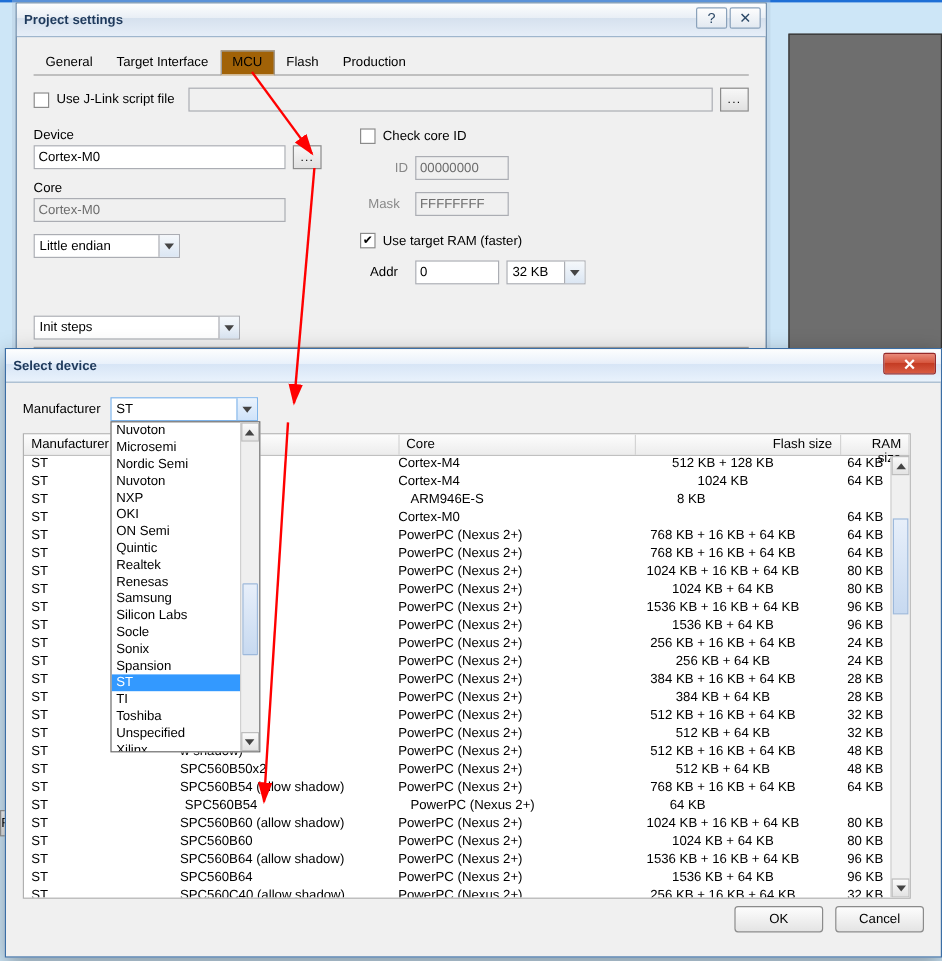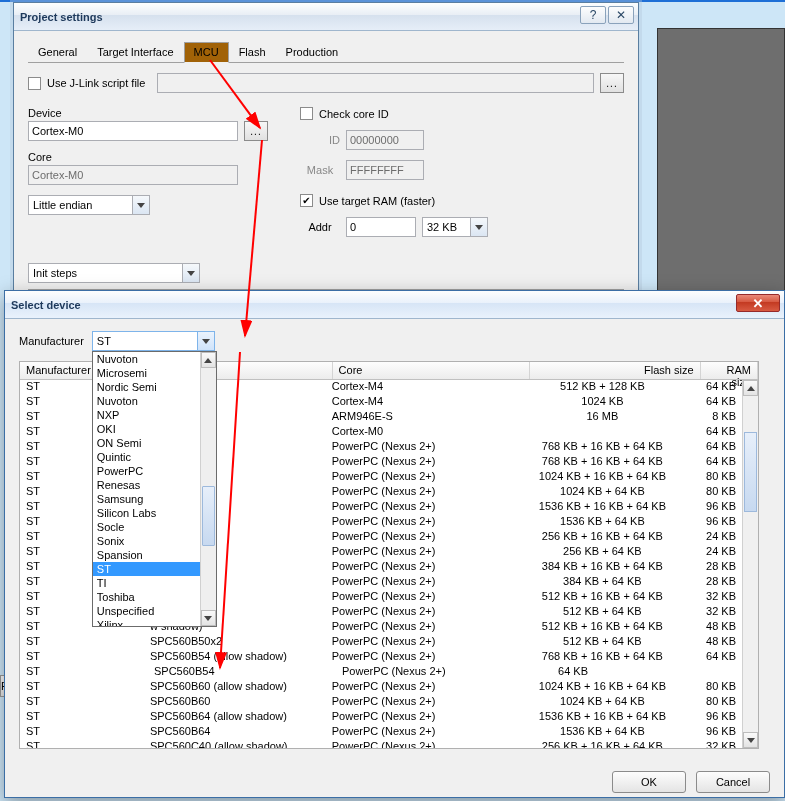--- a/index.html
+++ b/index.html
@@ -112,21 +112,21 @@
   .col-d { width: 188px; }
   .col-c { width: 200px; }
   .col-f { width: 172px; text-align: center; }
   .col-r { width: 58px;  text-align: right; }
   .hdr .col-f, .hdr .col-r { text-align: right; }
 
   .dev-table .vsb { position: absolute; right: 0; top: 18px; bottom: 0; width: 16px; background: #f0f0f0; border-left: 1px solid #d0d0d0; }
   .dev-table .vsb .btn { height: 16px; background: linear-gradient(#fafafa,#e3e3e3); border: 1px solid #bdbdbd; display:flex;align-items:center;justify-content:center;}
   .dev-table .vsb .thumb { position: absolute; left: 1px; right: 1px; top: 52px; height: 80px; background: linear-gradient(#e7effa,#c7d9f0); border: 1px solid #9db9dc; }
 
-  .dlg-btns { position: absolute; right: 14px; bottom: 4px; display: flex; gap: 10px; align-items: center; }
+  .dlg-btns { position: absolute; right: 14px; bottom: 20px; display: flex; gap: 10px; align-items: center; }
   .pushbtn {
     width: 74px; height: 22px; border: 1px solid #8b8b8b; border-radius: 3px;
     background: linear-gradient(#fdfdfd,#e4e4e4); display: flex; align-items: center; justify-content: center;
   }
 
   
   .right-bg { position:absolute; right:0; top:28px; width:128px; height:535px; background:#6e6e6e; border:1px solid #333; }
   .top-strip { position:absolute; left:0; top:0; width:785px; height:2px; background:#1e6fd6; }
 
   
@@ -269,21 +269,21 @@
         </div>
         <div class="dd" id="dd">
           <div class="opt">Nuvoton</div>
             <div class="opt">Microsemi</div>
             <div class="opt">Nordic Semi</div>
             <div class="opt">Nuvoton</div>
             <div class="opt">NXP</div>
             <div class="opt">OKI</div>
             <div class="opt">ON Semi</div>
             <div class="opt">Quintic</div>
-            <div class="opt">PowerPC</div>
+            <div class="opt">Realtek</div>
             <div class="opt">Renesas</div>
             <div class="opt">Samsung</div>
             <div class="opt">Silicon Labs</div>
             <div class="opt">Socle</div>
             <div class="opt">Sonix</div>
             <div class="opt">Spansion</div>
             <div class="opt sel">ST</div>
             <div class="opt">TI</div>
             <div class="opt">Toshiba</div>
             <div class="opt">Unspecified</div>
@@ -323,21 +323,20 @@
             <div class="cell col-m">ST</div>
             <div class="cell col-d"></div>
             <div class="cell col-c">Cortex-M4</div>
             <div class="cell col-f">1024 KB</div>
             <div class="cell col-r">64 KB</div>
           </div>
           <div class="grow">
             <div class="cell col-m">ST</div>
             <div class="cell col-d"></div>
             <div class="cell col-c">ARM946E-S</div>
-            <div class="cell col-f">16 MB</div>
             <div class="cell col-r">8 KB</div>
           </div>
           <div class="grow">
             <div class="cell col-m">ST</div>
             <div class="cell col-d"></div>
             <div class="cell col-c">Cortex-M0</div>
             <div class="cell col-f"></div>
             <div class="cell col-r">64 KB</div>
           </div>
           <div class="grow">

